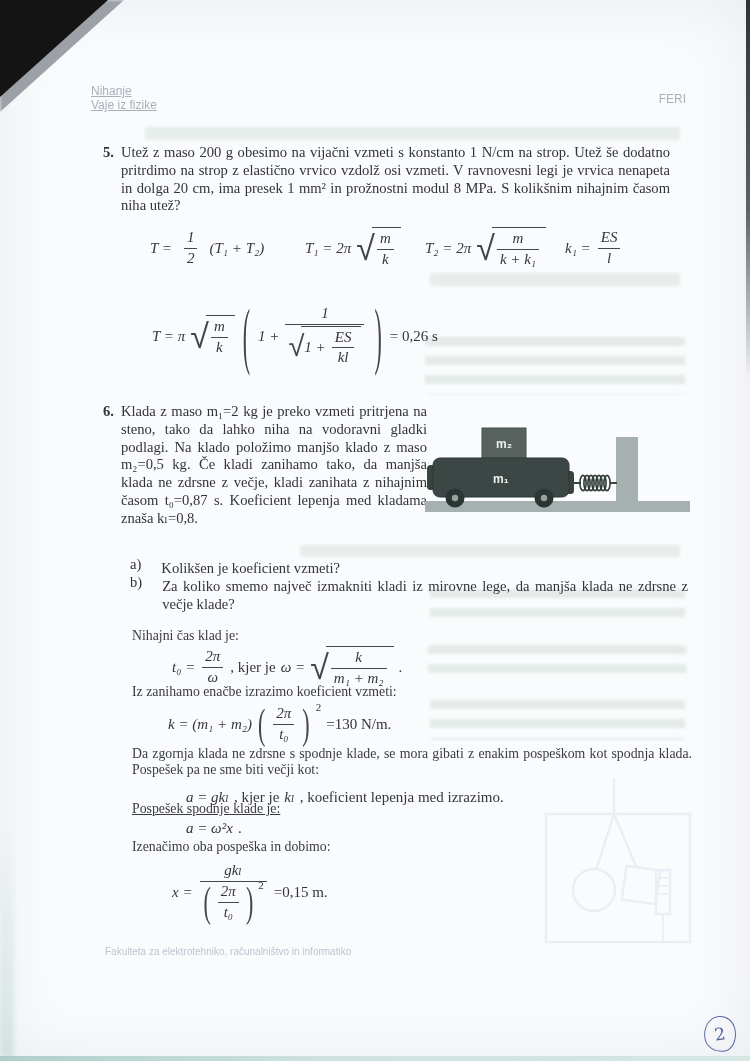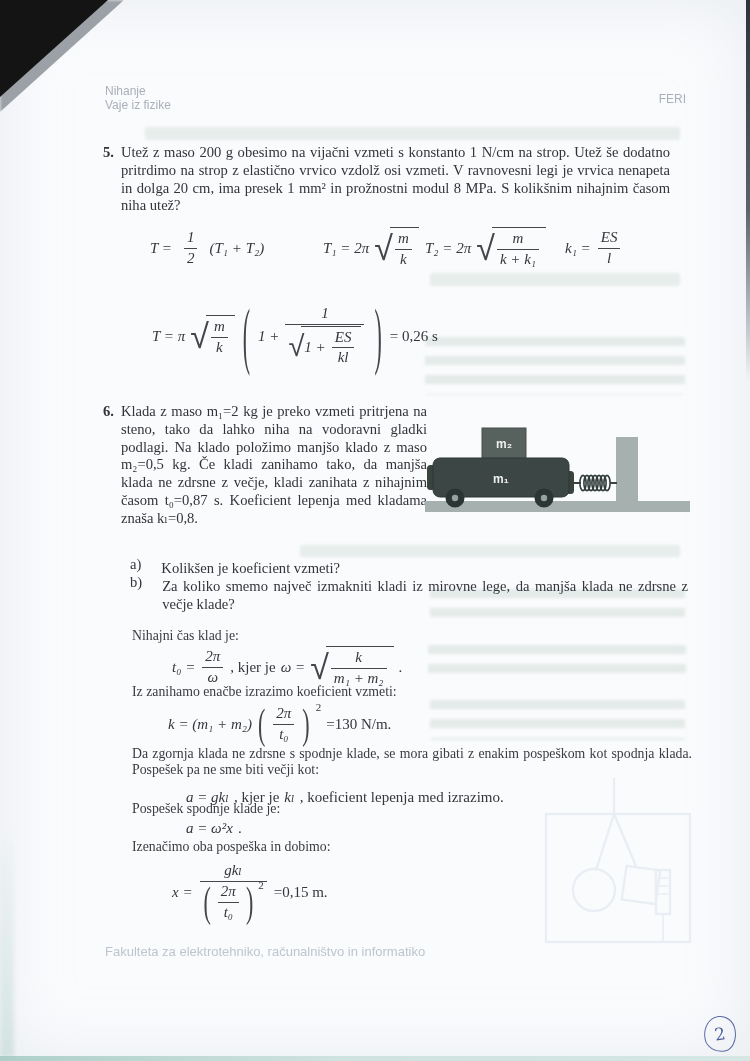--- a/index.html
+++ b/index.html
@@ -20,24 +20,24 @@
     background:linear-gradient(90deg,#9ec7bf 0%,#c6ded9 45%,#cfe4e0 100%);opacity:.8;}
   .corner-smudge{position:absolute;left:0;bottom:4px;width:14px;height:230px;
     background:linear-gradient(180deg,rgba(170,205,195,0) 0%,rgba(160,200,188,.35) 100%);filter:blur(2px);}
   .bleed{position:absolute;filter:blur(1.6px);border-radius:3px;}
   .bleed.one{background:rgba(187,206,197,0.30);}
   .bleed.multi{background:repeating-linear-gradient(180deg,rgba(187,206,197,0.36) 0 9px,rgba(0,0,0,0) 9px 19px);}
   .sketch{position:absolute;left:538px;top:778px;opacity:0.6;}
   
   .hdr{position:absolute;font-family:"Liberation Sans","DejaVu Sans",sans-serif;
     font-size:12px;line-height:14px;color:#a9b0ba;}
-  .hdr-left{left:105px;top:84px;}
+  .hdr-left{left:91px;top:84px;text-decoration:underline;}
   .hdr-right{right:64px;top:92px;}
   .ftr{position:absolute;left:105px;top:946px;font-family:"Liberation Sans","DejaVu Sans",sans-serif;
-    font-size:13px;line-height:12.5px;color:#bdc5cf;}
+    font-size:10px;line-height:12.5px;color:#bdc5cf;}
   
   .prob{position:absolute;display:flex;gap:6px;font-size:14.6px;line-height:17.8px;}
   .pnum{font-weight:bold;flex:0 0 12px;}
   .ptext{margin:0;text-align:justify;}
   .p5{left:103px;top:144px;width:567px;}
   .p6{left:103px;top:403px;width:324px;}
   .q{position:absolute;display:flex;gap:16px;font-size:14.6px;line-height:18px;}
   .qtext{margin:4px;text-align:justify;}
   .sol-label{position:absolute;font-size:13.8px;color:#3a3b40;}
   
@@ -118,21 +118,21 @@
   </div>
 
   <div class="frm m" style="left:150px;top:226px;height:44px;gap:10px;">
     <span>T =</span>
     <span class="frac">
         <span class="fn">1</span>
         <span class="fd">2</span>
       </span>
     <span>(T₁ + T₂)</span>
   </div>
-  <div class="frm m" style="left:323px;top:226px;height:44px;">
+  <div class="frm m" style="left:305px;top:226px;height:44px;">
     <span>T₁ = 2π</span>
     <span class="sqrt">
         <span class="rs h34">√</span>
         <span class="rc">
           <span class="frac">
             <span class="fn">m</span>
             <span class="fd">k</span>
           </span>
         </span>
       </span>
@@ -271,21 +271,21 @@
 
   <div class="sol-label" style="left:132px;top:746px;width:560px;text-align:justify;">Da zgornja klada ne zdrsne s spodnje klade, se mora gibati z enakim pospeškom kot spodnja klada. Pospešek pa ne sme biti večji kot:</div>
 
   <div class="frm m" style="left:186px;top:787px;height:20px;">
     <span>a = gkₗ</span>
     <span class="rm">, kjer je </span>
     <span>kₗ</span>
     <span class="rm">, koeficient lepenja med izrazimo.</span>
   </div>
 
-  <div class="sol-label" style="left:132px;top:801px;">Pospešek spodnje klade je:</div>
+  <div class="sol-label" style="left:132px;top:801px;text-decoration:underline;">Pospešek spodnje klade je:</div>
 
   <div class="frm m" style="left:186px;top:818px;height:20px;">
     <span>a = ω²x</span>
     <span class="rm"> .</span>
   </div>
 
   <div class="sol-label" style="left:132px;top:839px;">Izenačimo oba pospeška in dobimo:</div>
 
   <div class="frm m" style="left:172px;top:855px;height:74px;">
     <span>x =</span>

